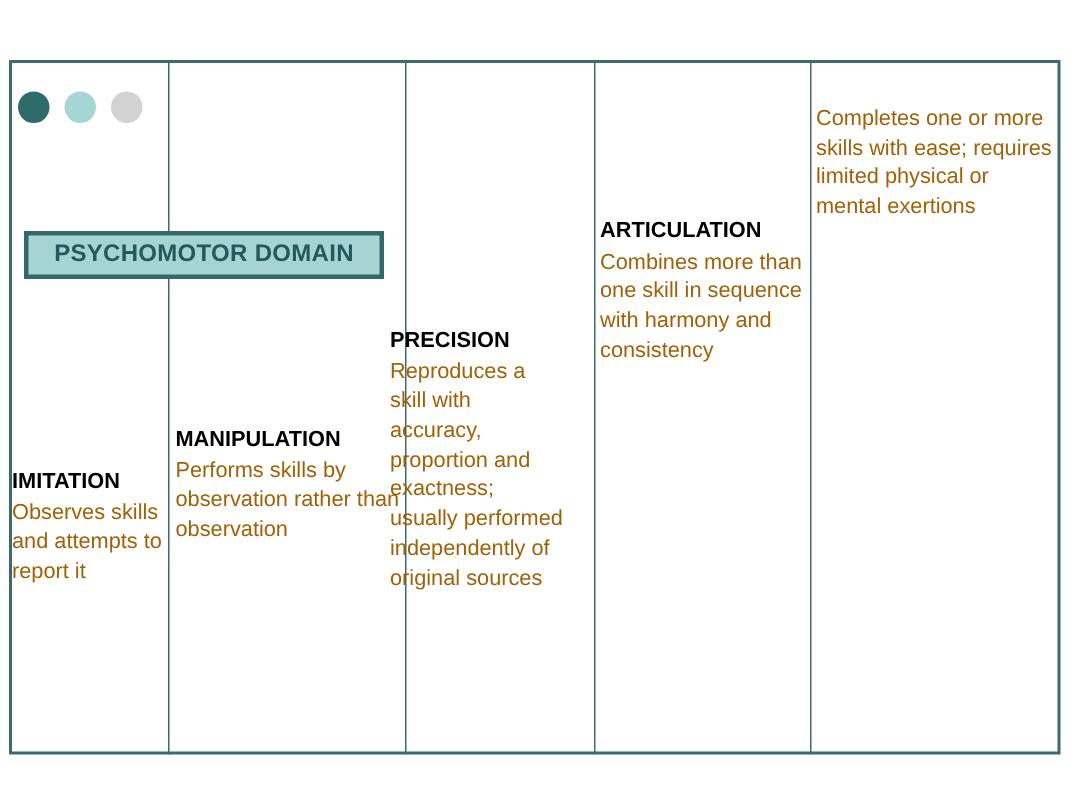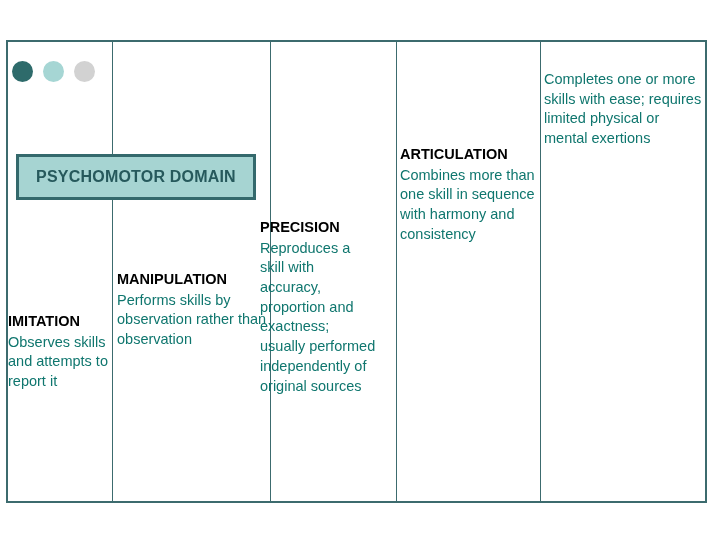--- a/index.html
+++ b/index.html
@@ -59,21 +59,21 @@
   .vdiv.d2 { left: 270px; }
   .vdiv.d3 { left: 396px; }
   .vdiv.d4 { left: 540px; }
 
   
   .domain-box {
     position: absolute;
     left: 16px;
     top: 154px;
     width: 240px;
-    height: 46px;
+    height: 32px;
     box-sizing: border-box;
     background: #a6d4d2;
     border: 3px solid #34696c;
     display: flex;
     align-items: center;
     justify-content: center;
     z-index: 4;
   }
   .domain-box .domain-label {
     font-size: 16px;
@@ -92,26 +92,26 @@
     font-size: 14.5px;
     font-weight: bold;
     color: #000000;
     line-height: 1.35;
     margin-bottom: 1px;
     white-space: nowrap;
   }
   .level .lvl-desc {
     font-size: 14.5px;
     font-weight: normal;
-    color: #0f766e;
+    color: #a16207;
     line-height: 1.36;
   }
 
   .level.imitation     { left: 8px;   top: 312px; width: 101px; }
-  .level.manipulation  { left: 117px; top: 270px; width: 150px; }
+  .level.manipulation  { left: 117px; top: 284px; width: 150px; }
   .level.precision     { left: 260px; top: 218px; width: 118px; }
   .level.articulation  { left: 400px; top: 145px; width: 137px; }
   .level.naturalization{ left: 544px; top: 70px;  width: 160px; }
 </style>
 </head>
 <body>
 
 <div id="slide">
 
   <div class="dots">

